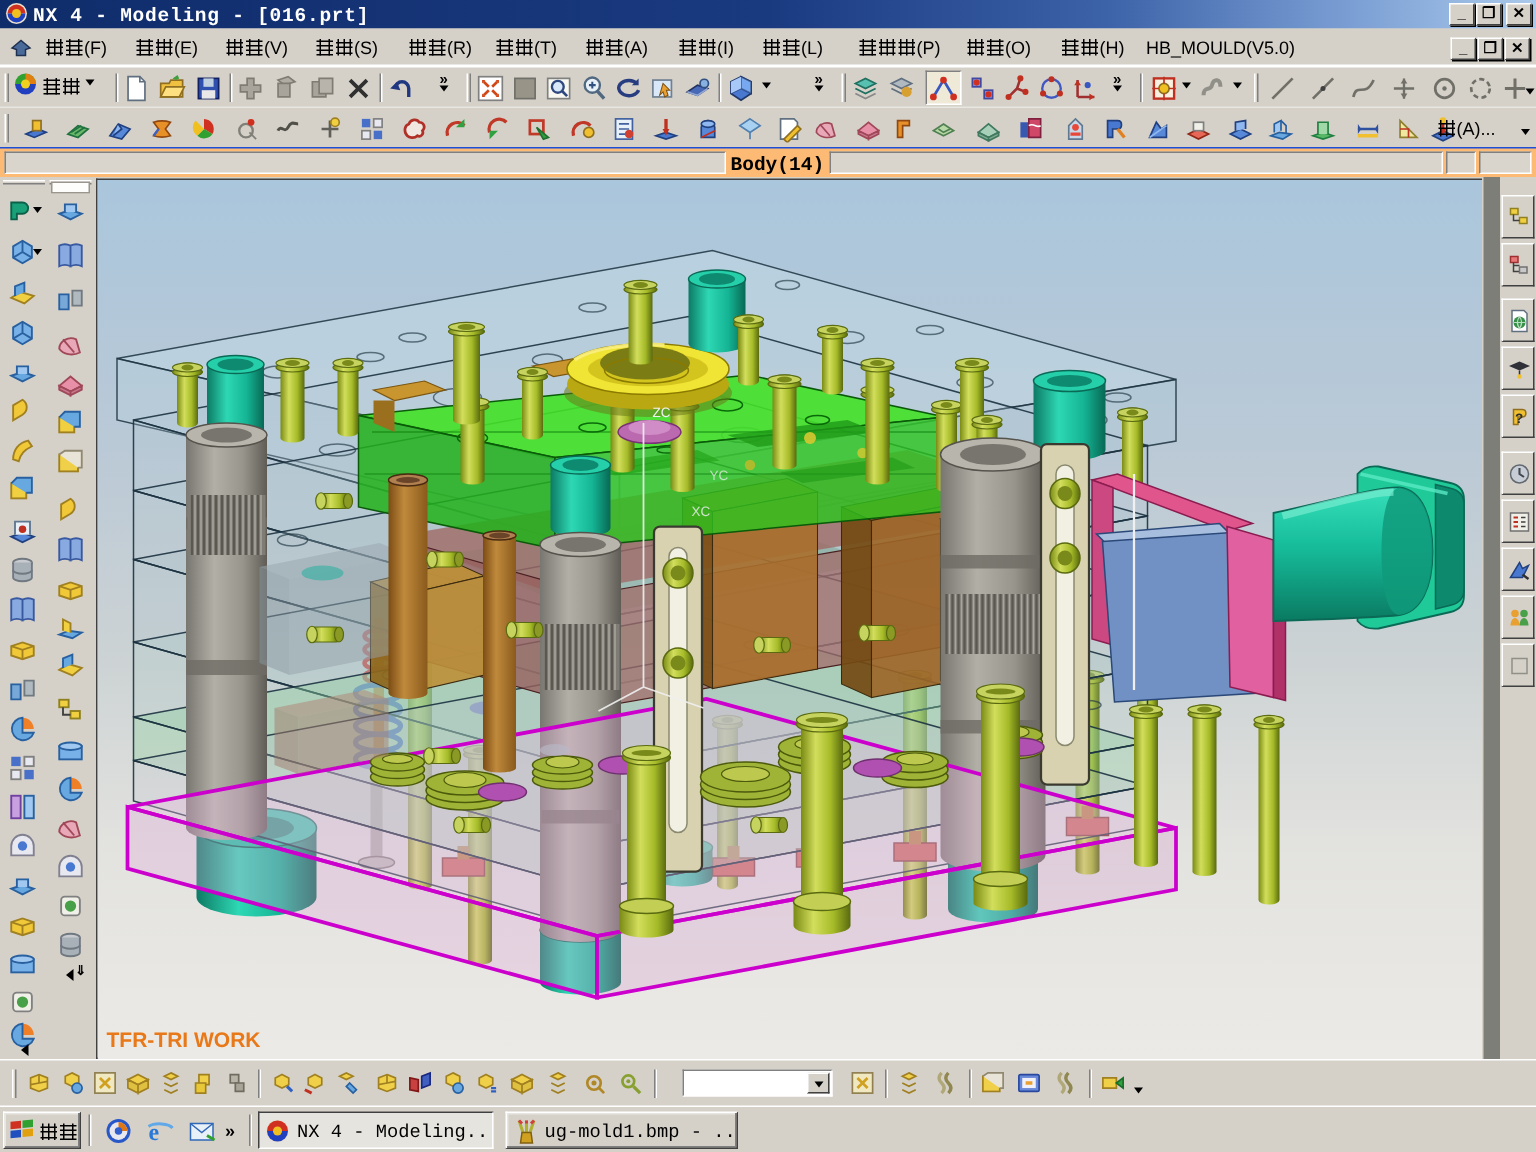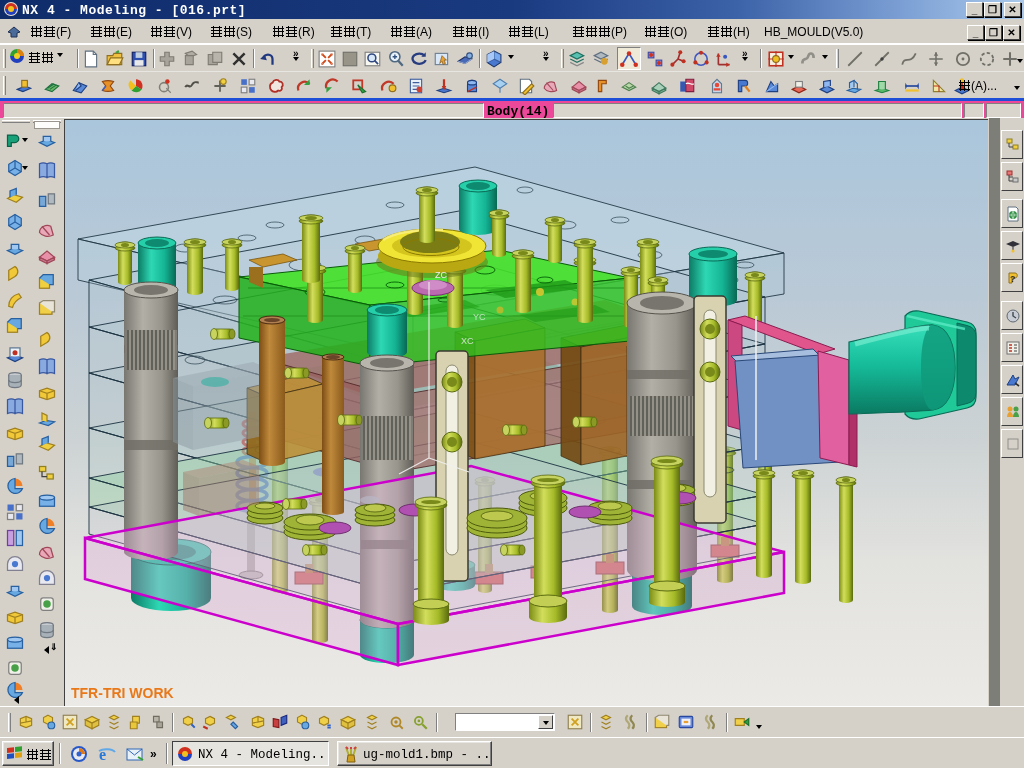--- a/index.html
+++ b/index.html
@@ -31,21 +31,21 @@
 .tbrow{position:absolute;left:0;width:1024px;background:#d5d1c9;}
 #tb1{top:44px;height:27px;border-top:1px solid #fff;}
 #tb2{top:71px;height:27px;border-top:1px solid #e8e6e0;}
 .grip{position:absolute;top:4px;width:3px;height:19px;border-left:1px solid #fff;border-right:1px solid #808080;}
 .sep{position:absolute;top:4px;width:2px;height:19px;border-left:1px solid #808080;border-right:1px solid #fff;}
 .ic{position:absolute;top:4px;width:20px;height:20px;}
 .ic svg{position:absolute;left:1px;top:1px;width:18px;height:18px;}
 .dda{position:absolute;top:12px;width:0;height:0;border:3px solid transparent;border-top:4px solid #000;}
 .chev{position:absolute;top:3px;font:bold 10px "Liberation Sans";color:#000;}
 
-#sbar{position:absolute;left:0;top:98px;width:1024px;height:20px;background:#ec4899;border-top:3px solid #1d4ed8;}
+#sbar{position:absolute;left:0;top:98px;width:1024px;height:20px;background:#fdba74;border-top:1px solid #1d4ed8;}
 .sunk{position:absolute;top:2px;height:15px;background:#d9d5cd;border:1px solid;border-color:#808080 #fff #fff #808080;}
 #sbar .btxt{position:absolute;left:487px;top:3px;font:bold 13px "Liberation Mono",monospace;color:#000;}
 
 #main{position:absolute;left:0;top:118px;width:1024px;height:588px;background:#d5d1c9;}
 #ldock{position:absolute;left:0;top:0;width:64px;height:588px;background:#d5d1c9;}
 .dbtn{position:absolute;width:26px;height:25px;}
 .dbtn svg{position:absolute;left:3px;top:2px;width:20px;height:20px;}
 #vp{position:absolute;left:64px;top:1px;width:924px;height:587px;border:1px solid #404040;border-right:none;}
 #rstrip{position:absolute;left:989px;top:0;width:11px;height:588px;background:#7e7e78;}
 #rdock{position:absolute;left:1000px;top:0;width:24px;height:588px;background:#d5d1c9;}

